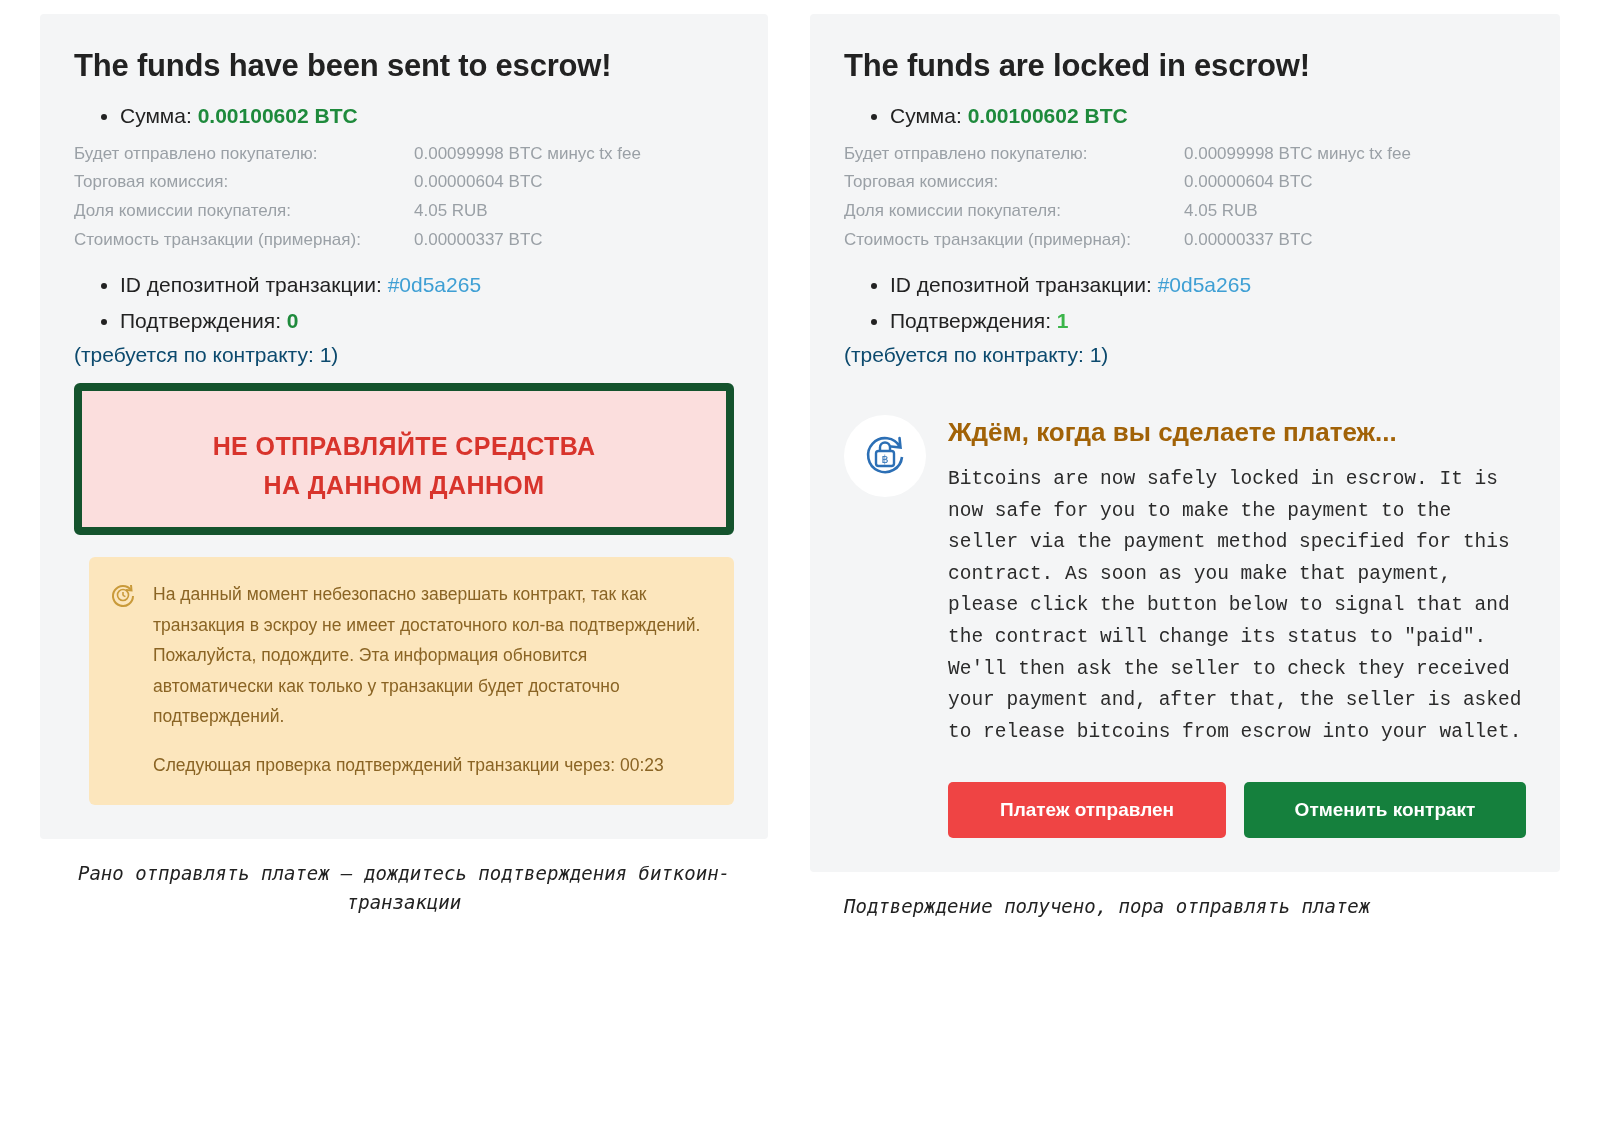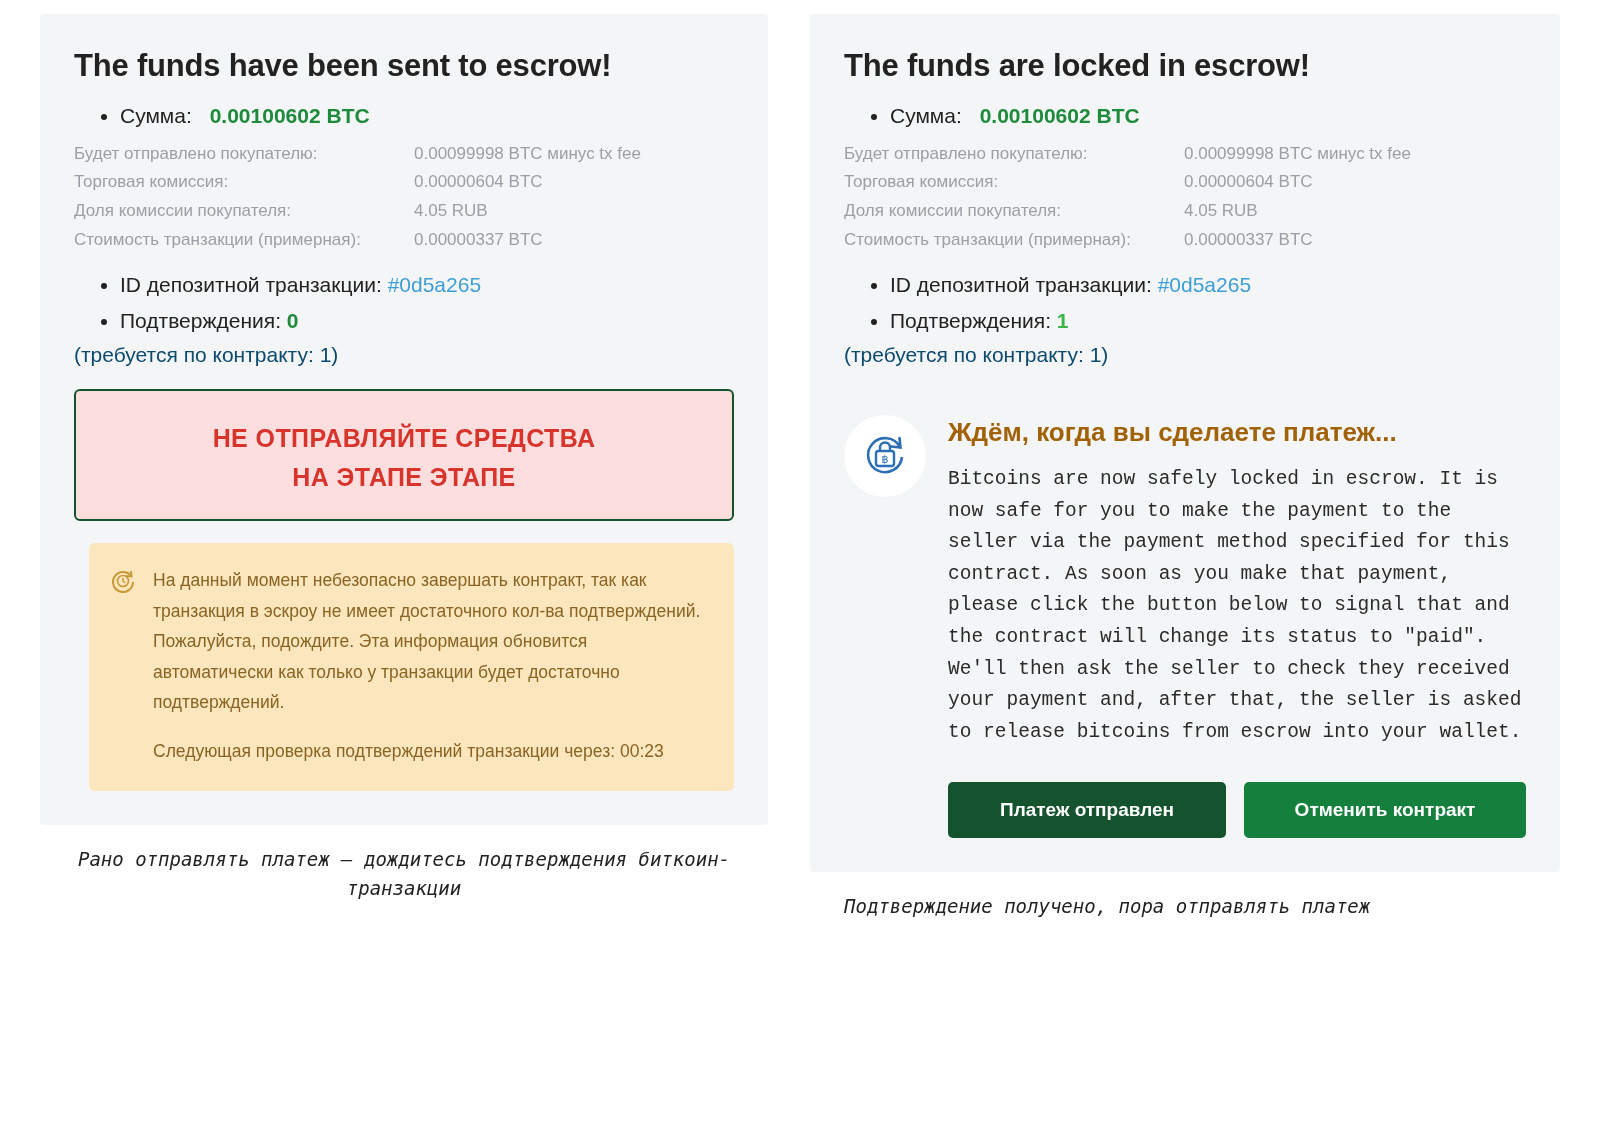--- a/index.html
+++ b/index.html
@@ -37,21 +37,21 @@
     list-style: disc;
     margin: 0;
     padding-left: 46px;
   }
   ul.bullets > li {
     font-size: 21px;
     color: #222222;
     margin-bottom: 4px;
     line-height: 1.5;
   }
-  .amount-value { color: #1e8a3c; font-weight: bold; margin-left: 12px; }
+  .amount-value { color: #1e8a3c; font-weight: bold; }
   .amount-unit { color: #1e8a3c; font-weight: bold; }
   .tx-link { color: #3e9fd4; text-decoration: none; }
   .conf-zero { color: #1e8a3c; font-weight: bold; }
   .conf-one { color: #3bb54a; font-weight: bold; }
   .required-note {
     font-size: 21px;
     color: #0c4a6e;
     padding-left: 0px;
     margin: 0 0 8px 0;
     line-height: 1.4;
@@ -64,25 +64,25 @@
   .detail-row {
     display: flex;
     font-size: 17px;
     color: #9aa0a6;
     line-height: 1.7;
   }
   .detail-label { width: 340px; flex: 0 0 340px; }
   .detail-value { flex: 1 1 auto; }
 
   .warn-box {
-    margin: 20px 0 22px 0;
-    border: 2px solid #14532d;
+    margin: 14px 0 22px 0;
+    border: 8px solid #14532d;
     background: #fbdedd;
     border-radius: 6px;
-    padding: 28px 16px 22px 16px;
+    padding: 36px 16px 22px 16px;
     text-align: center;
   }
   .warn-box .line {
     color: #d8342c;
     font-size: 25px;
     font-weight: bold;
     letter-spacing: 0.4px;
     line-height: 1.55;
   }
 
@@ -141,21 +141,21 @@
   .btn {
     border: none;
     border-radius: 5px;
     color: #ffffff;
     font-size: 19px;
     font-weight: bold;
     padding: 17px 26px;
     cursor: pointer;
     font-family: "Liberation Sans", sans-serif;
   }
-  .btn-green { background: #14532d; width: 278px; }
+  .btn-green { background: #ef4444; width: 278px; }
   .btn-red { background: #15803d; width: 282px; }
 
   .caption {
     margin-top: 20px;
     text-align: center;
     font-family: "DejaVu Sans Mono", monospace;
     font-style: italic;
     font-size: 19px;
     color: #222222;
     line-height: 1.55;
@@ -207,21 +207,21 @@
         </li>
         <li>
           <span>Подтверждения:</span>
           <span class="conf-zero">0</span>
         </li>
       </ul>
       <div class="required-note">(требуется по контракту: 1)</div>
 
       <div class="warn-box">
         <div class="line">НЕ ОТПРАВЛЯЙТЕ СРЕДСТВА</div>
-        <div class="line">НА ЭТАПЕ ЭТАПЕ</div>
+        <div class="line">НА ДАННОМ ДАННОМ</div>
       </div>
 
       <div class="info-box">
         <div class="clock-icon">
           <svg width="28" height="28" viewBox="0 0 28 28">
             <path d="M22 9 A10 10 0 1 0 24 15" fill="none" stroke="#c99a3a" stroke-width="2"></path>
             <polyline points="22,4 22.5,9.5 17,9" fill="none" stroke="#c99a3a" stroke-width="2"></polyline>
             <circle cx="14" cy="14" r="5.5" fill="none" stroke="#c99a3a" stroke-width="1.6"></circle>
             <line x1="14" y1="11" x2="14" y2="14.4" stroke="#c99a3a" stroke-width="1.6"></line>
             <line x1="14" y1="14.4" x2="16.4" y2="15.6" stroke="#c99a3a" stroke-width="1.6"></line>

